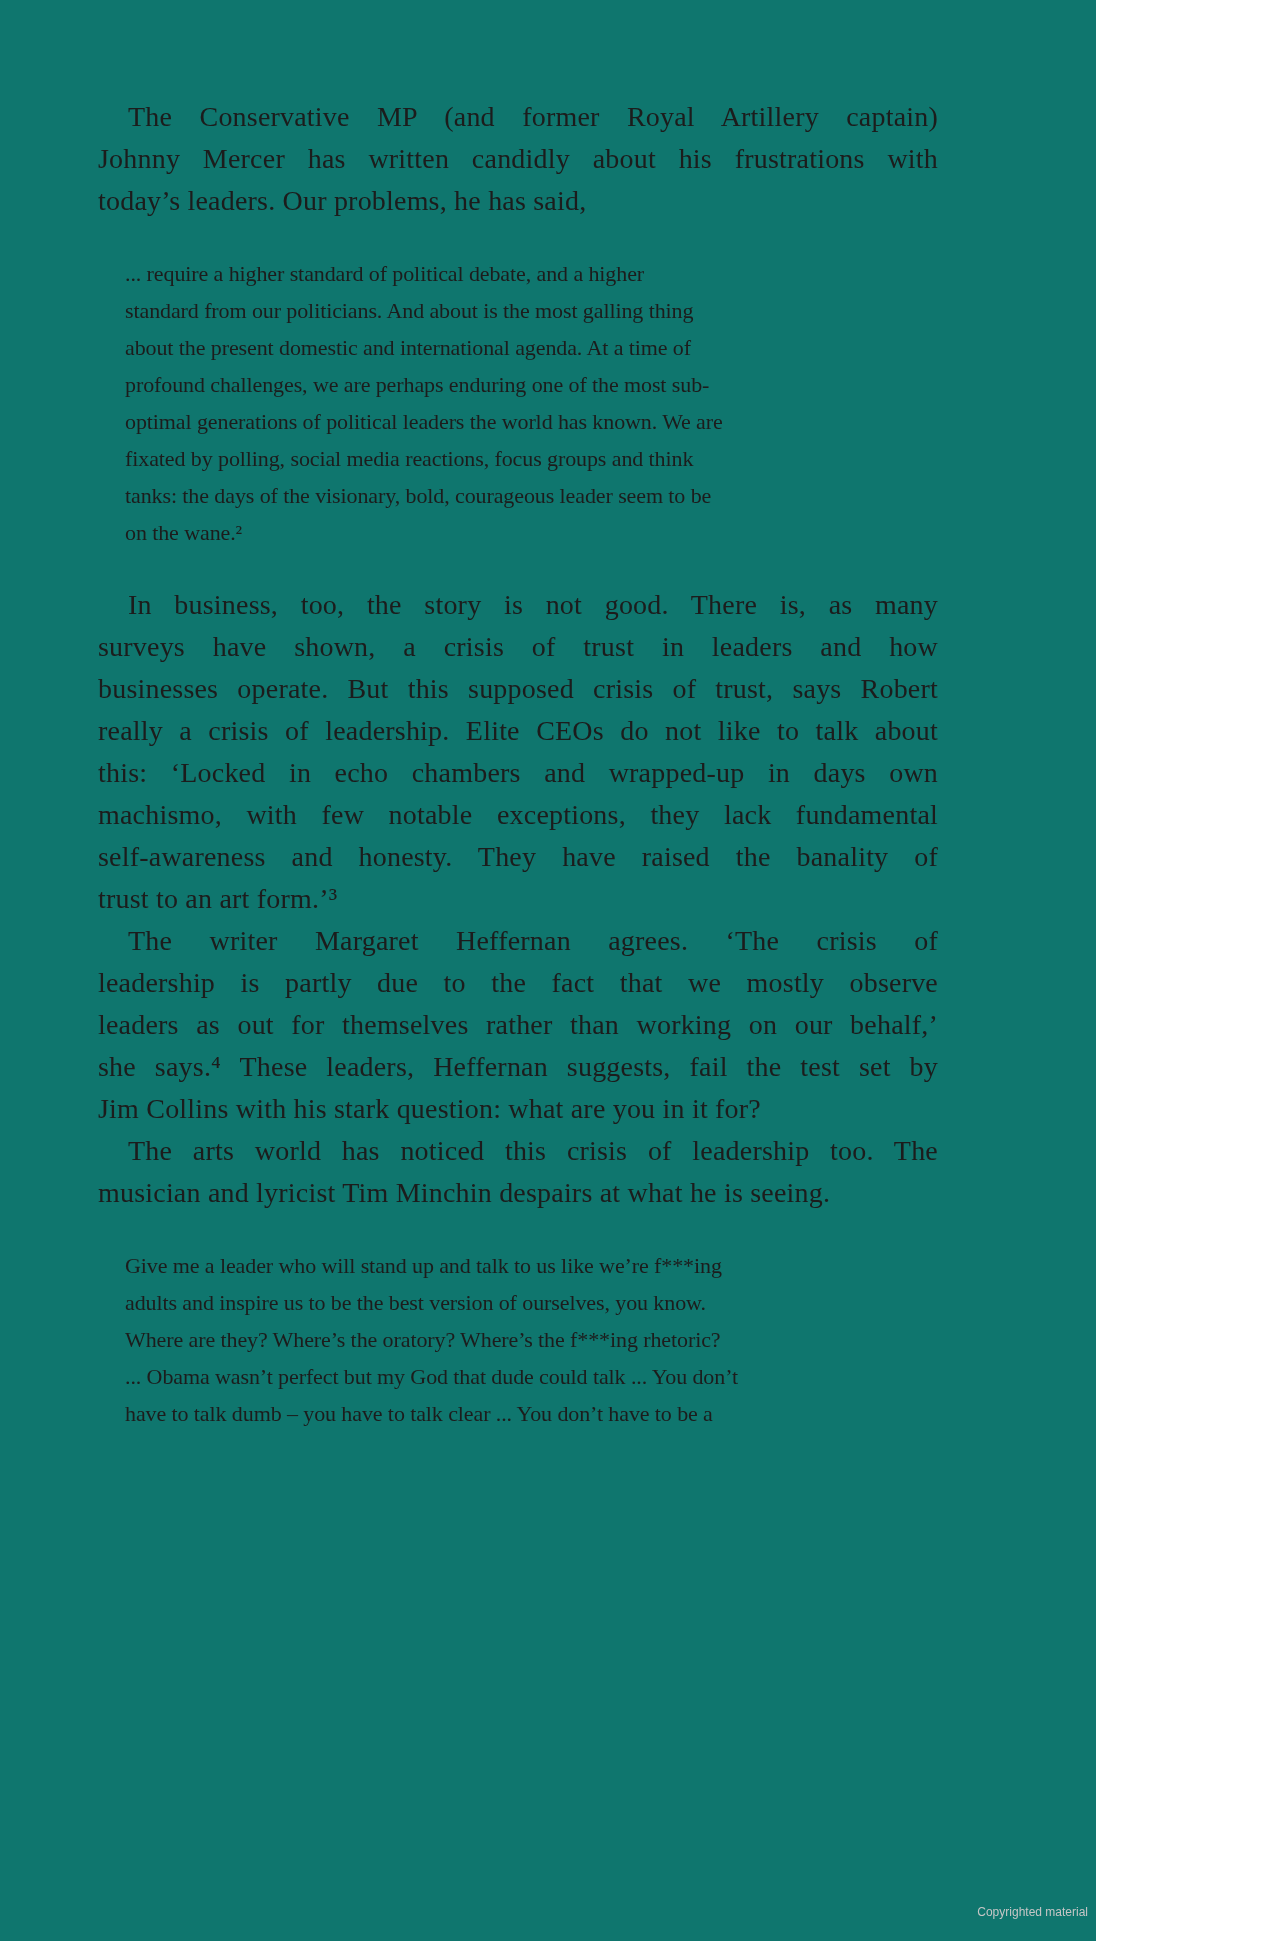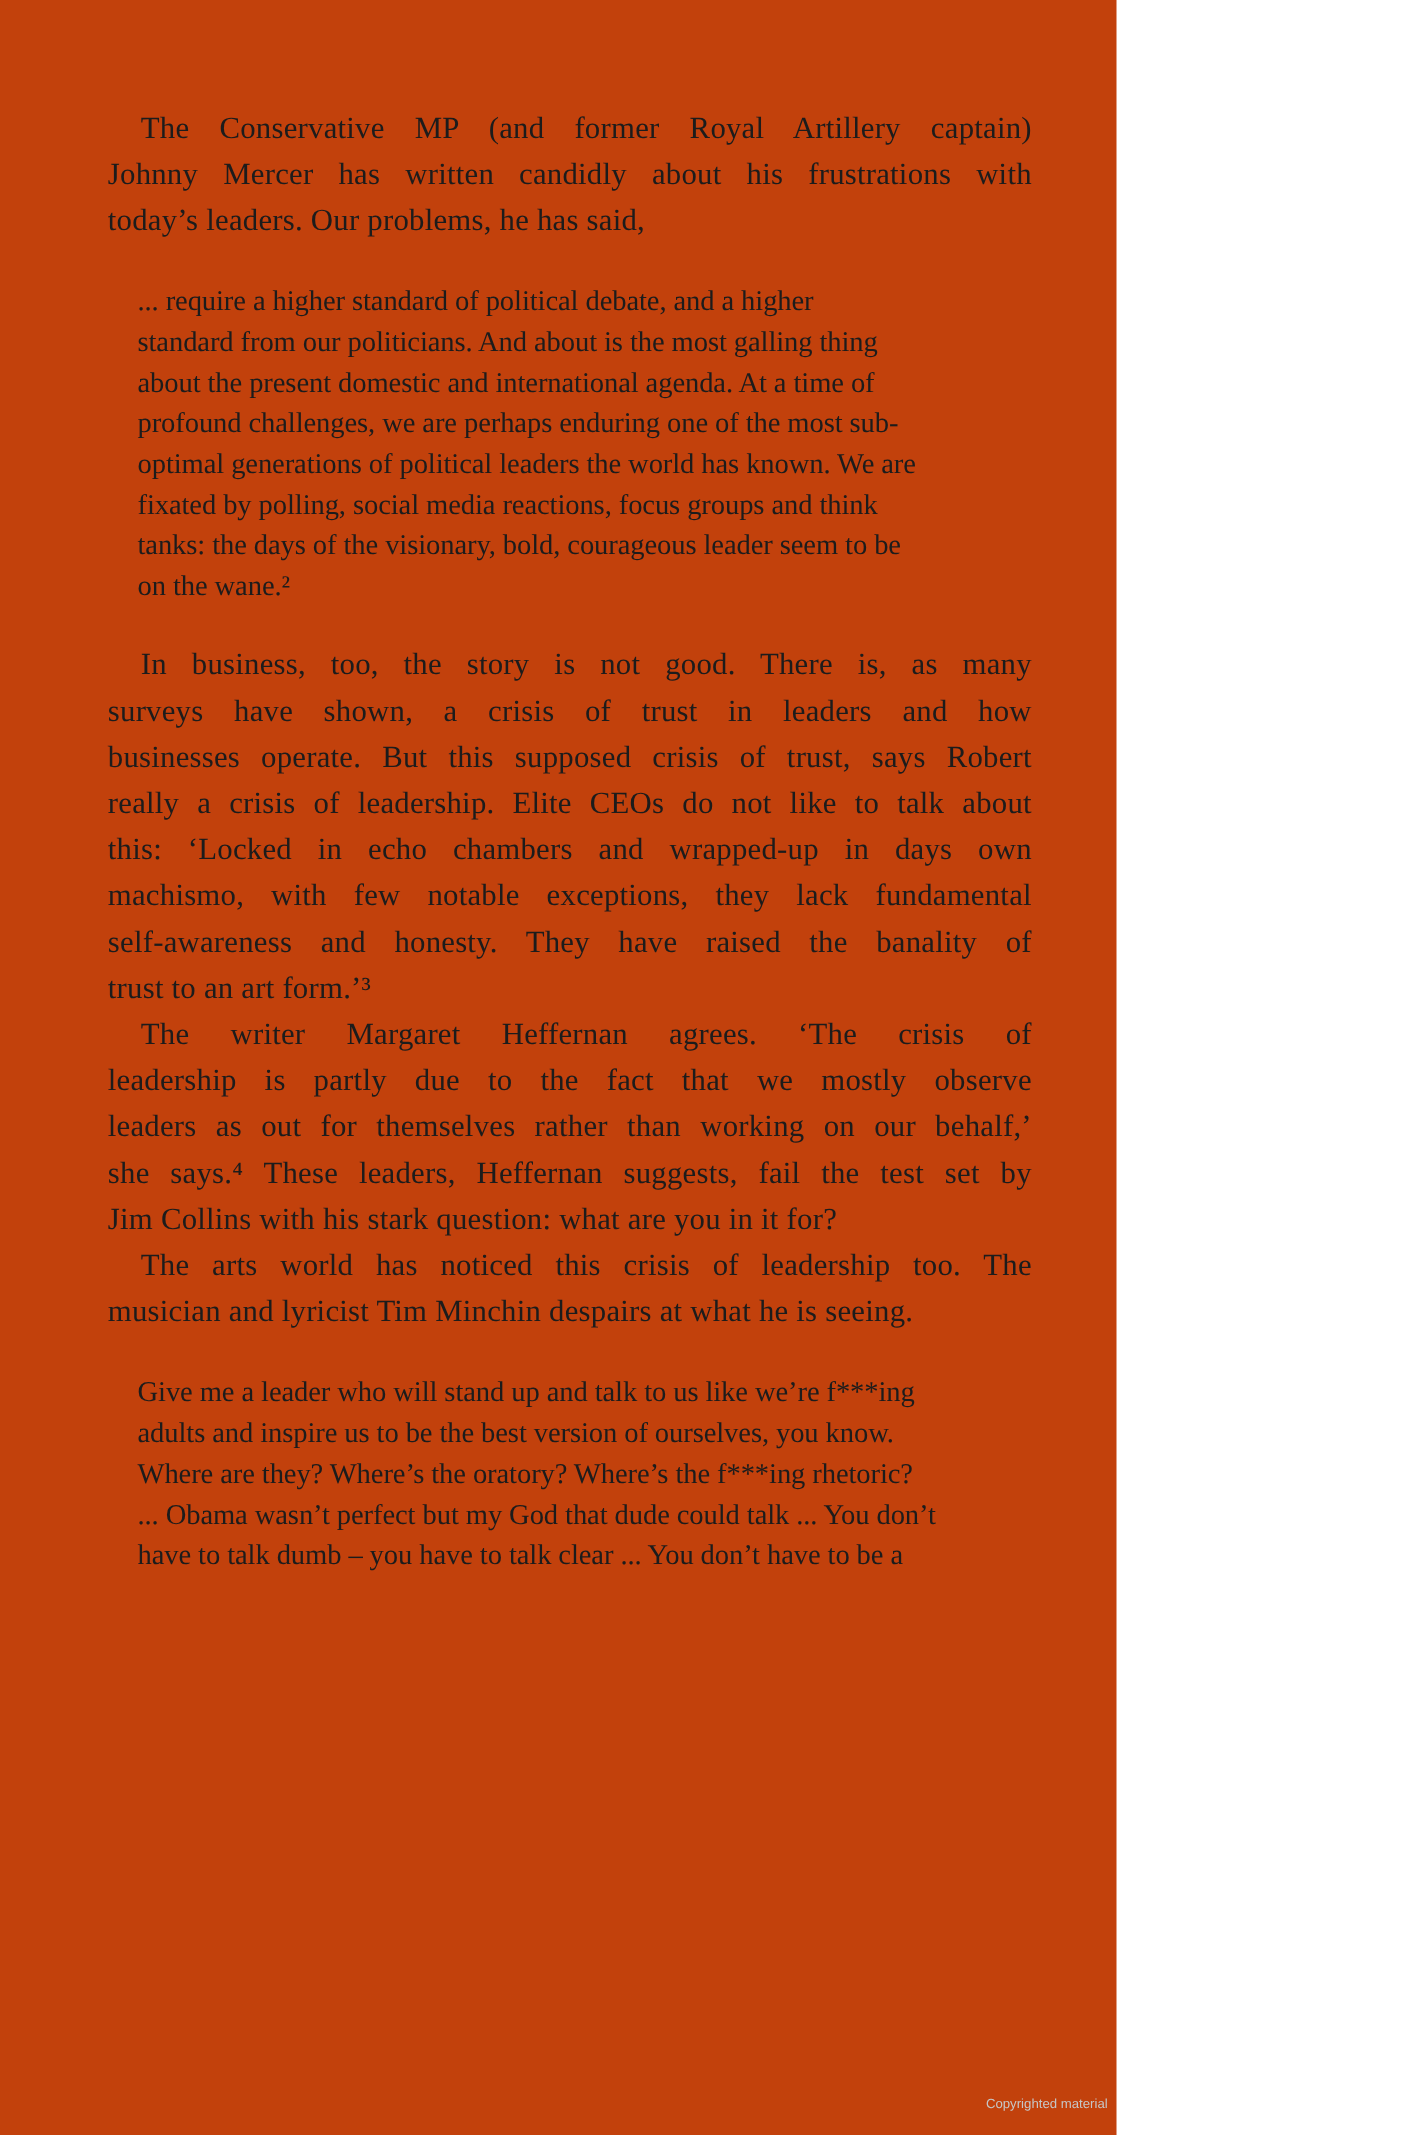--- a/index.html
+++ b/index.html
@@ -1,44 +1,44 @@
 <!DOCTYPE html>
 <html><head>
 <meta charset="utf-8">
 <style>
   html, body {
     margin: 0;
     padding: 0;
   }
   .page {
     position: relative;
-    width: 1015px;
+    width: 1096px;
     height: 1941px;
-    background: #c2410c;
+    background: #0f766e;
     overflow: hidden;
     font-family: "Liberation Serif", "DejaVu Serif", serif;
   }
   .text-column {
     position: absolute;
     left: 98px;
     top: 96px;
     width: 840px;
     color: #1c1c1c;
   }
   .block.paragraph .line {
     font-size: 28px;
     line-height: 42px;
     letter-spacing: 0.2px;
   }
   .block.quote {
     margin: 33px 0 33px 27px;
     width: 772px;
   }
   .block.quote .line {
-    font-size: 26px;
+    font-size: 22px;
     line-height: 37px;
     letter-spacing: -0.1px;
   }
   .line {
     white-space: normal;
   }
   .line.justified {
     text-align: justify;
     text-align-last: justify;
   }

